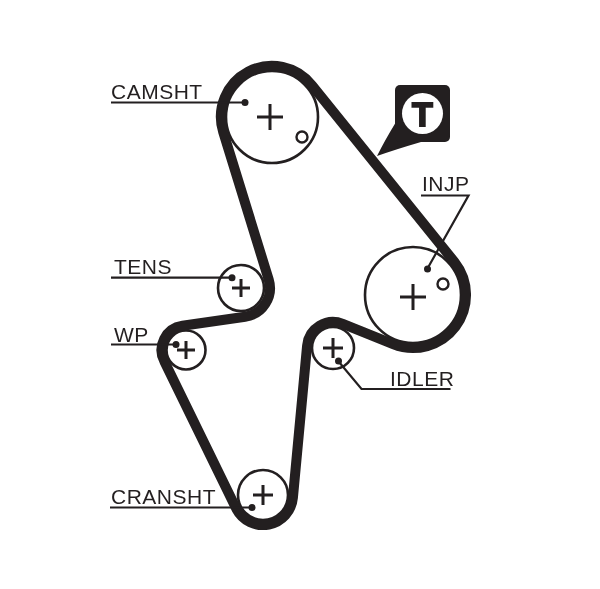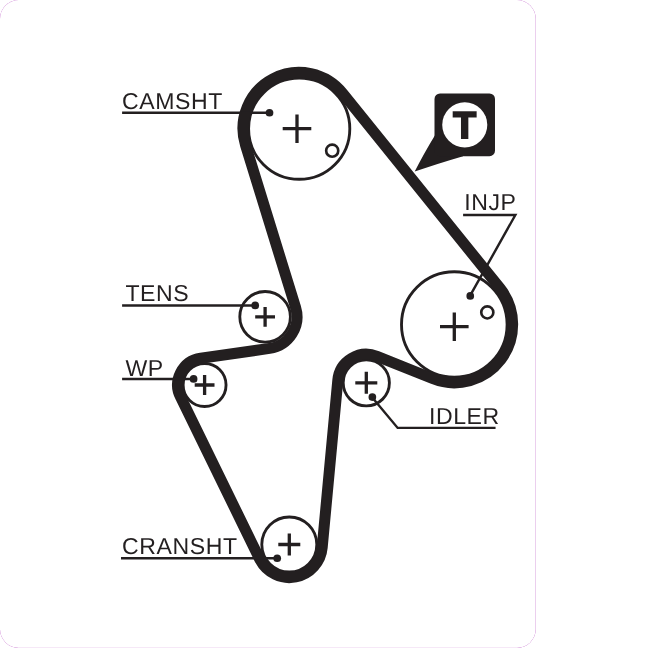--- a/index.html
+++ b/index.html
@@ -2,25 +2,24 @@
 <html><head>
 <meta charset="utf-8">
 <style>
   html, body {
     margin: 0;
     padding: 0;
     background: #ffffff;
   }
   .stage {
     position: relative;
-    width: 487px;
+    width: 576px;
     height: 589px;
-    background: #a21caf;
+    background: #bef264;
     overflow: hidden;
-    border-radius: 17px;
   }
   svg { display: block; }
   .pulley {
     fill: #ffffff;
     stroke: #231f20;
     stroke-width: 2.6;
   }
   .belt {
     fill: none;
     stroke: #231f20;

